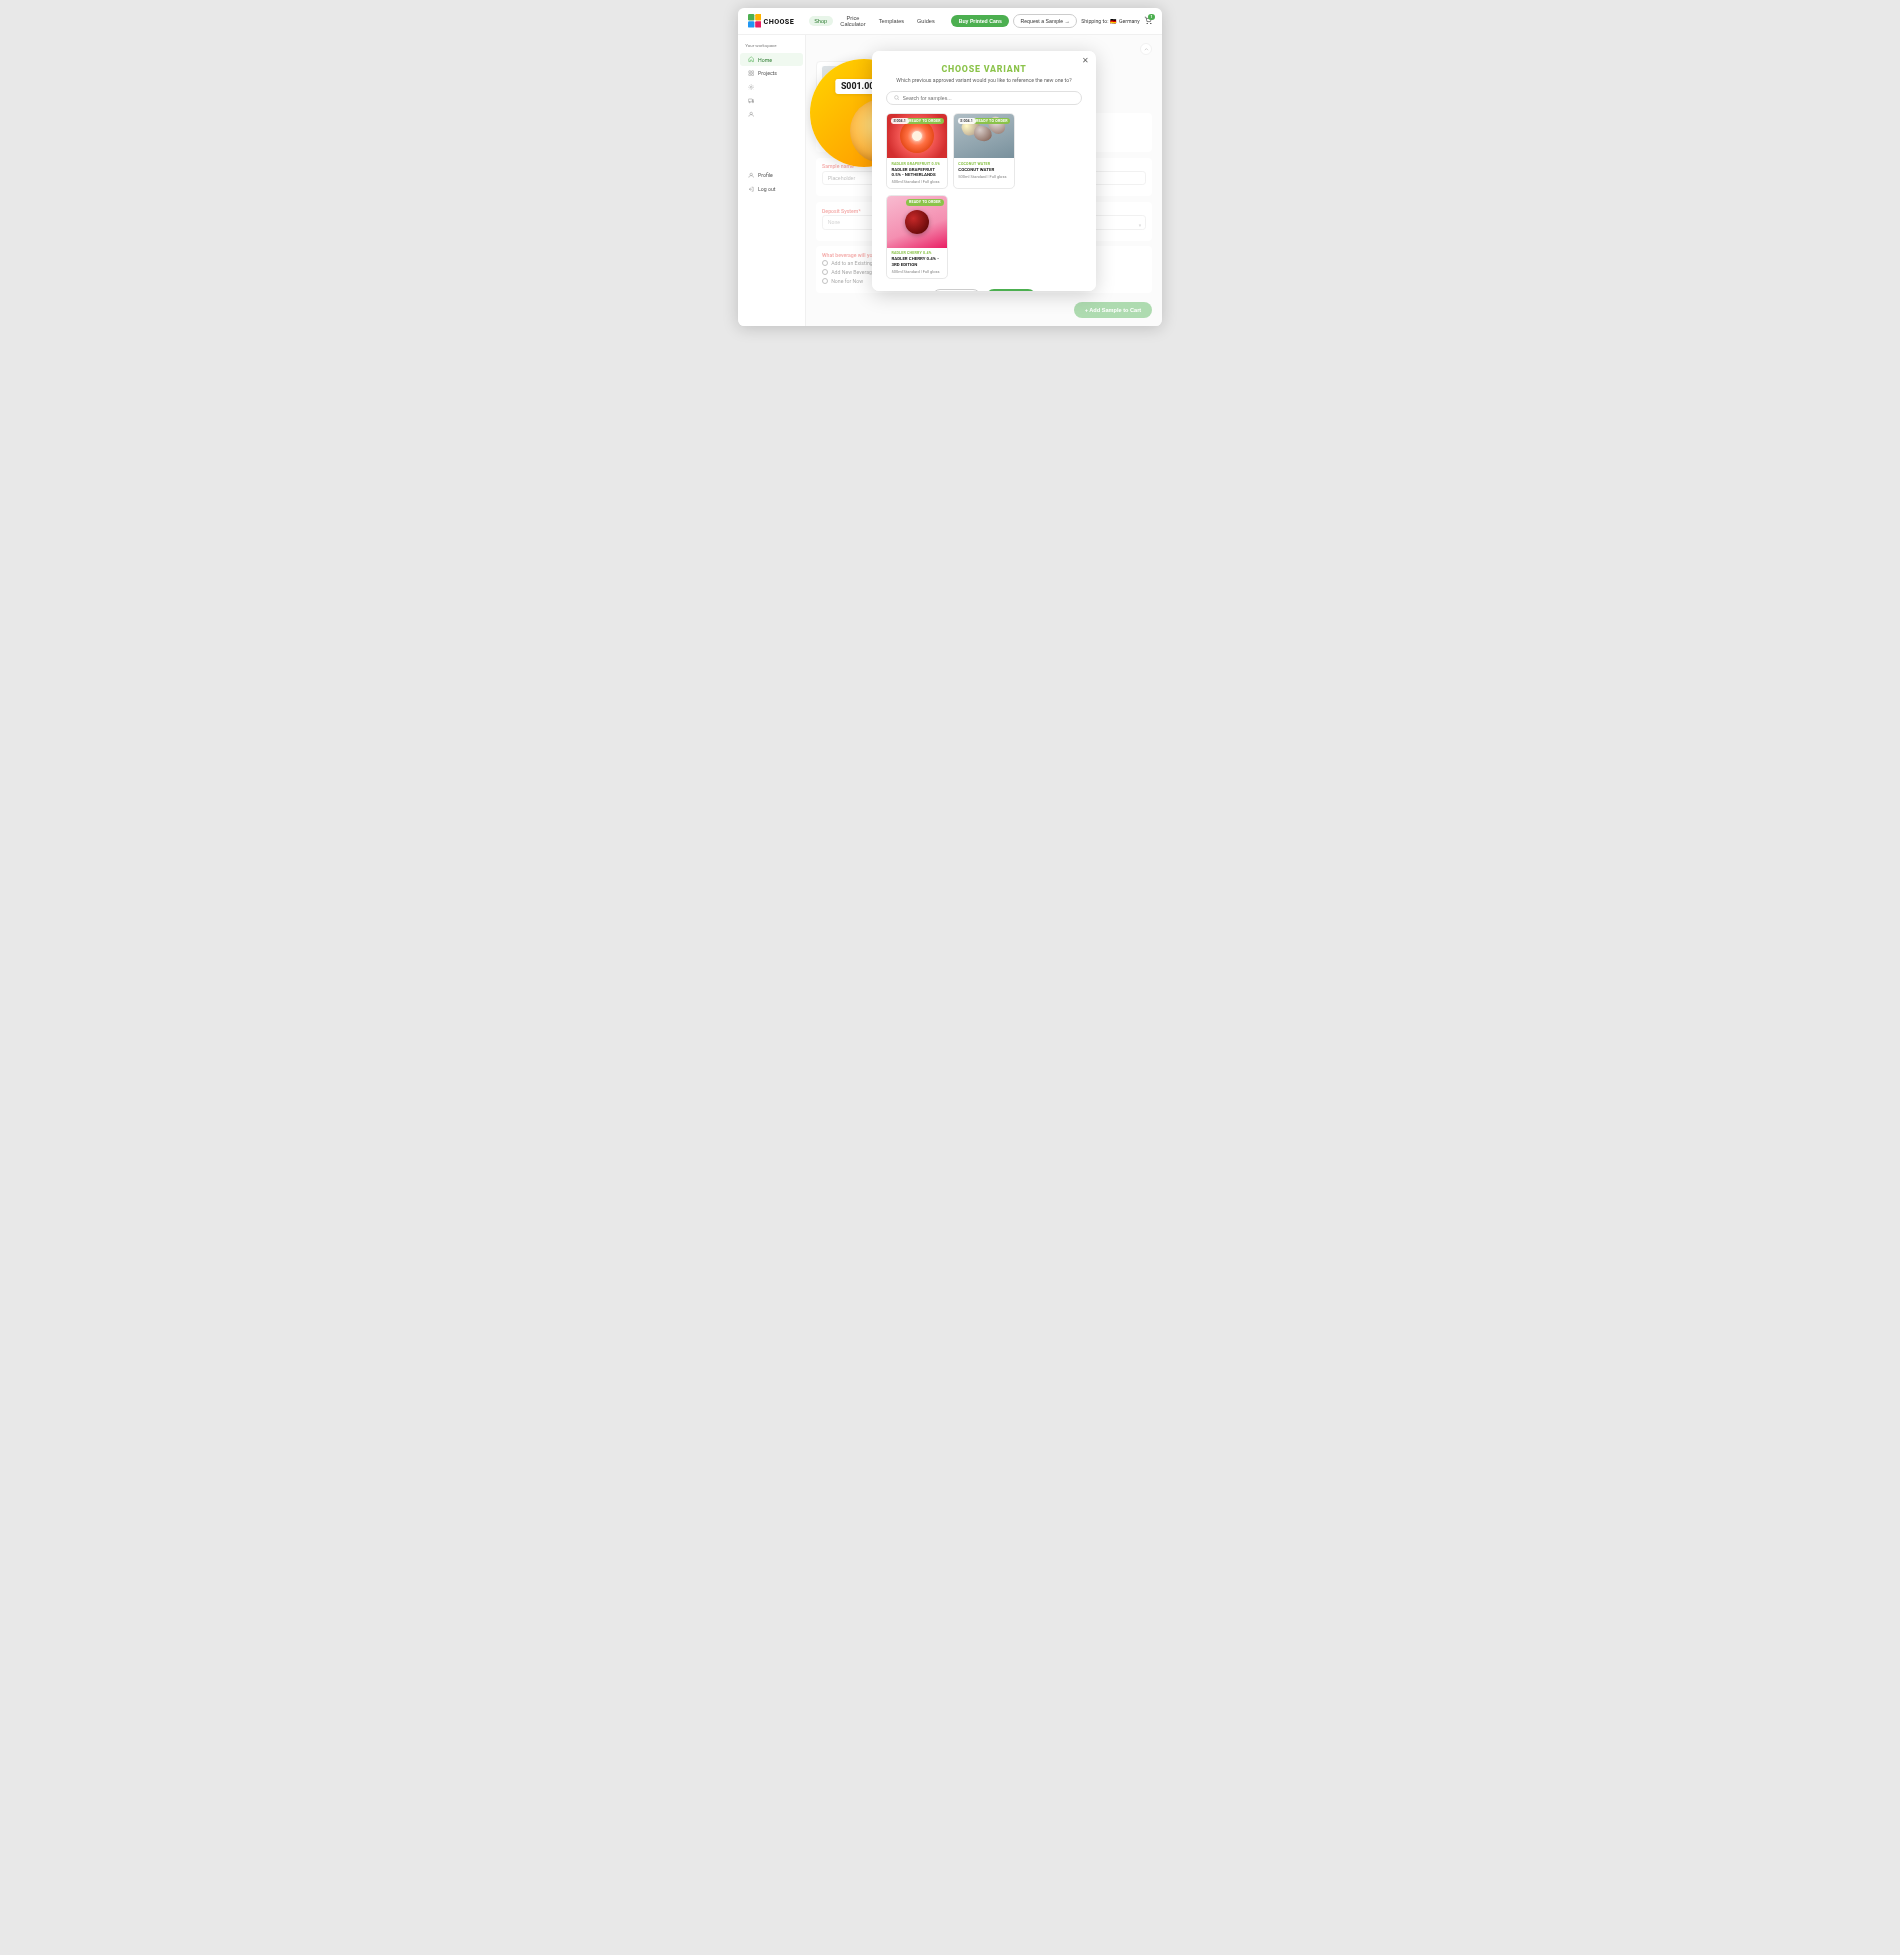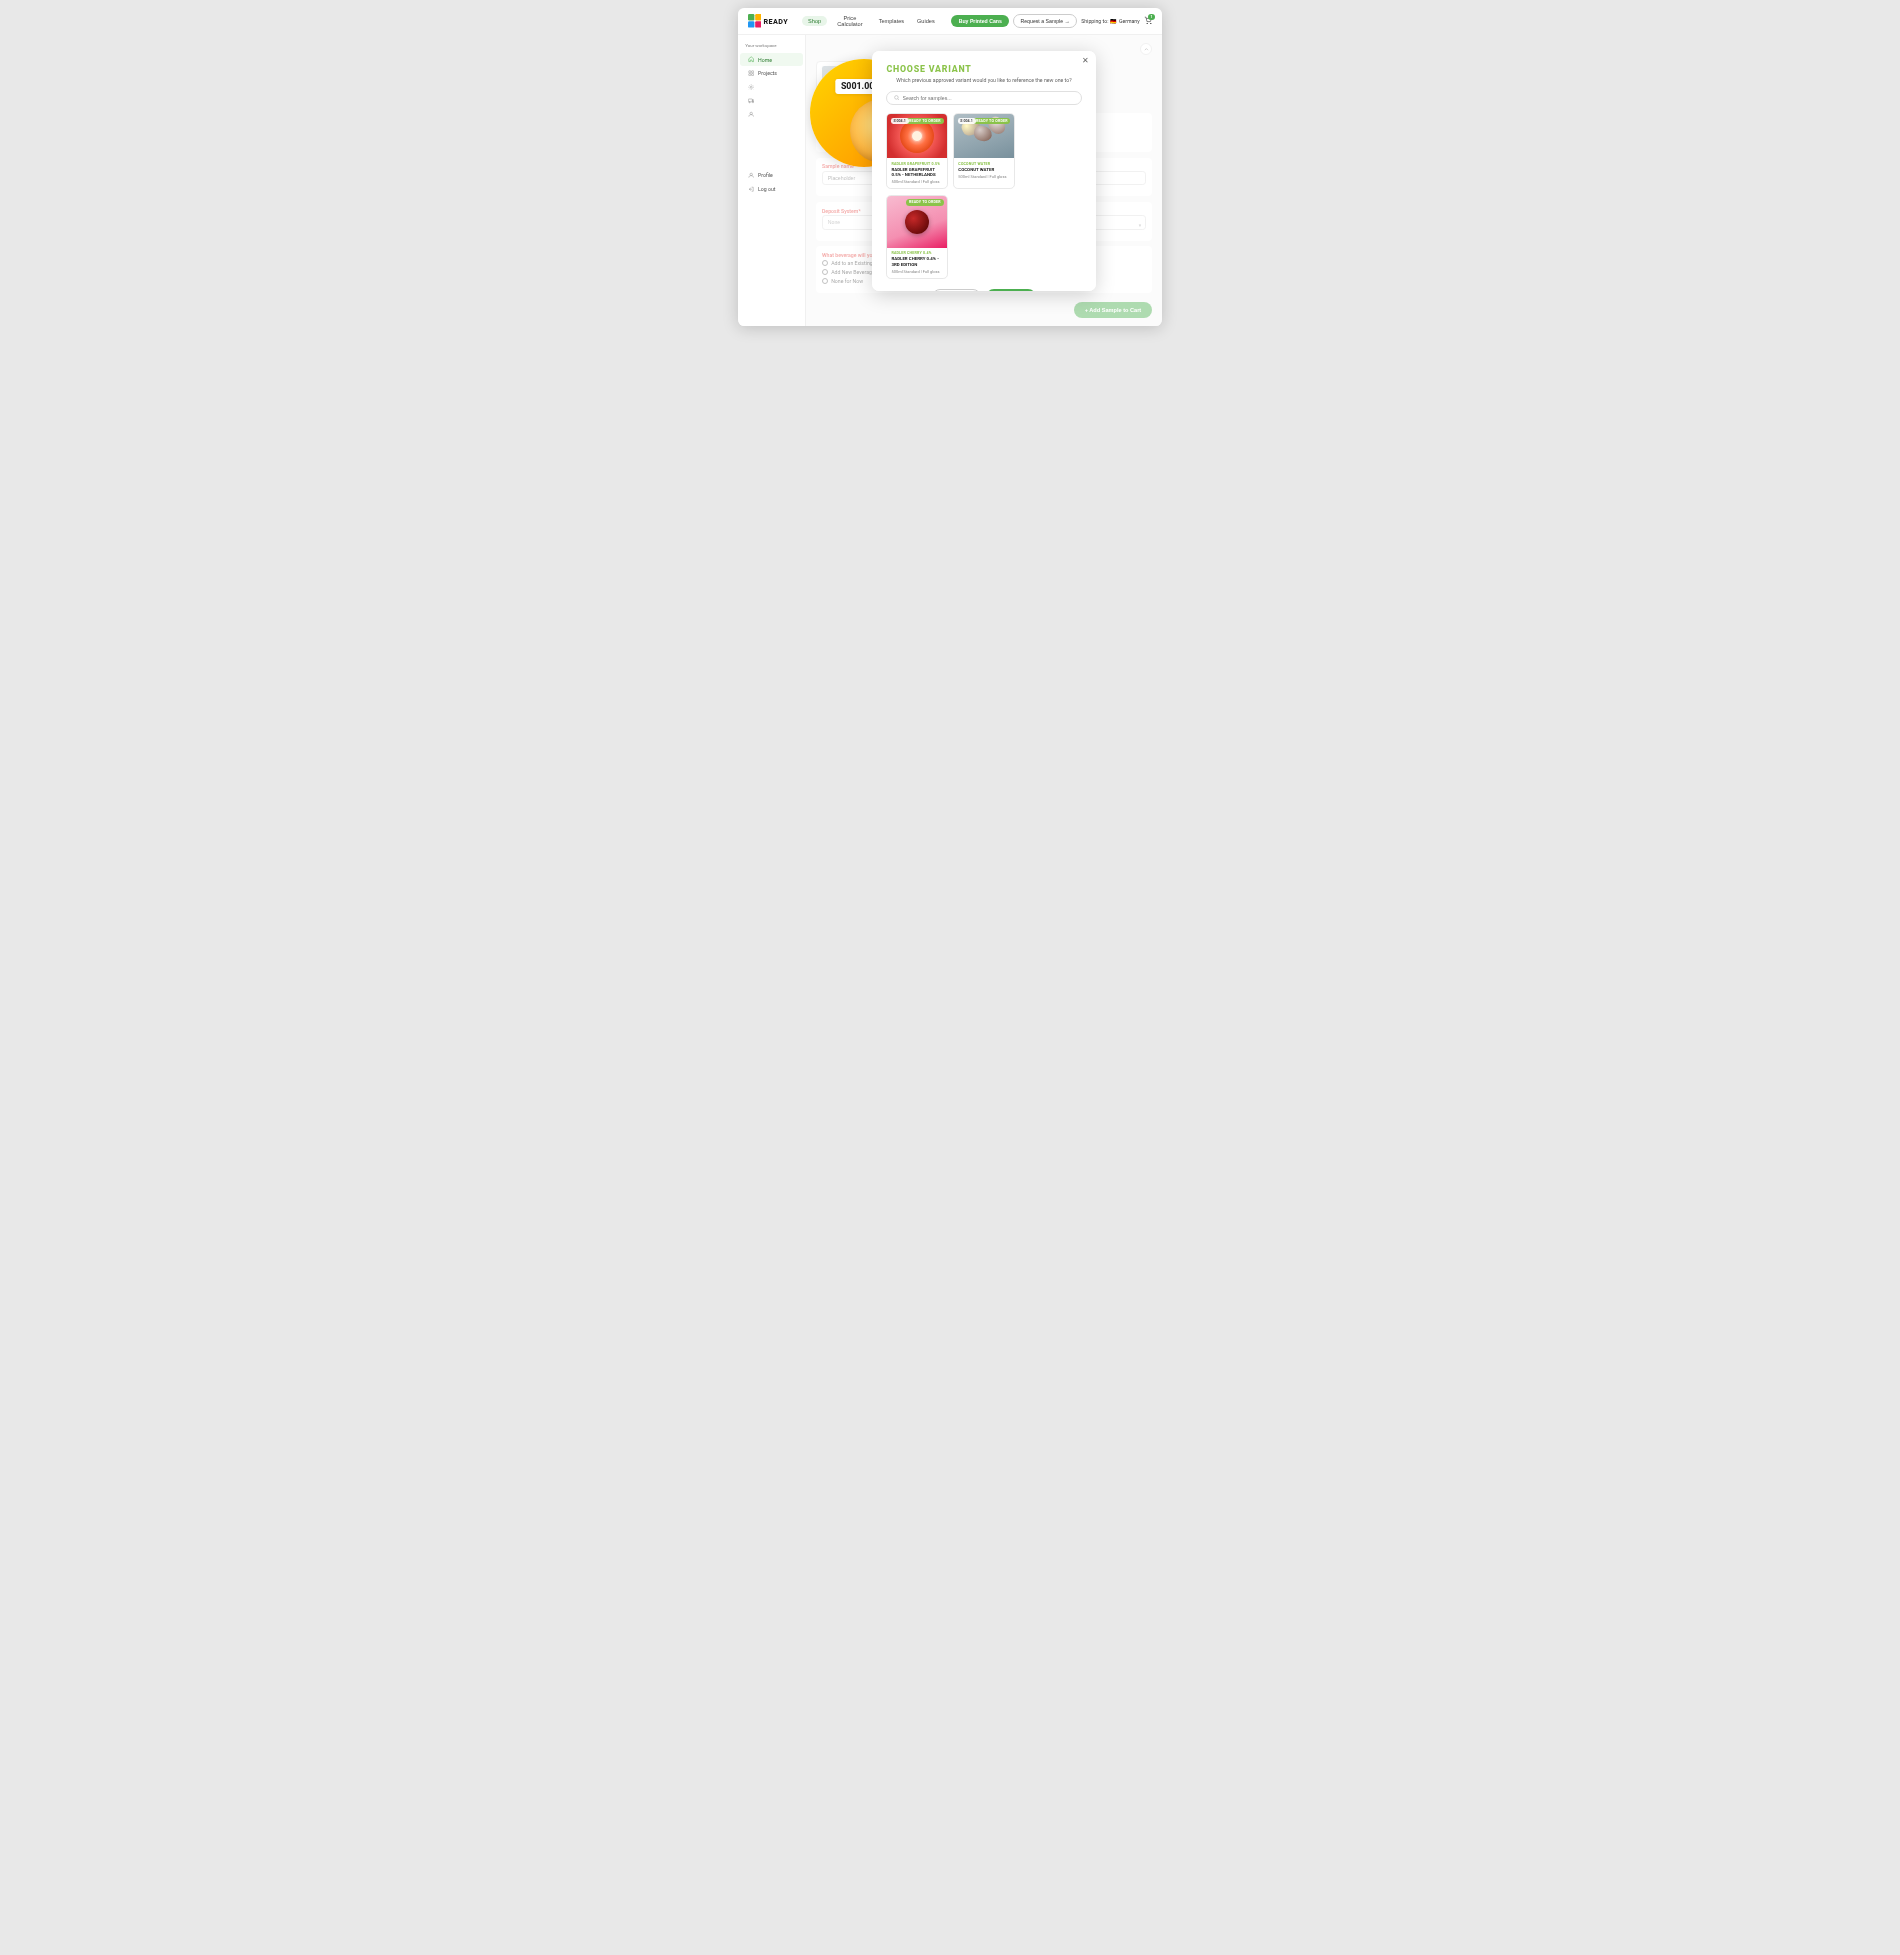--- a/index.html
+++ b/index.html
@@ -394,20 +394,21 @@
       top: 6.4px;
       right: 7.2px;
       background: none;
       border: none;
       font-size: 8px;
       color: #666;
       cursor: pointer;
       line-height: 1;
     }
     .modal-title {
+      text-align: center;
       font-size: 8.8px;
       font-weight: 800;
       color: #8bc34a;
       letter-spacing: 0.8px;
       text-transform: uppercase;
       margin-bottom: 3.2px;
     }
     .modal-subtitle {
       text-align: center;
       font-size: 5.2px;
@@ -611,21 +612,21 @@
 <div class="app-container">
 
   <nav class="top-nav">
     <div class="logo-area">
       <svg class="logo-icon" viewBox="0 0 34 34">
         <rect x="0" y="0" width="16" height="16" rx="3" fill="#4caf50"></rect>
         <rect x="18" y="0" width="16" height="16" rx="3" fill="#ffb300"></rect>
         <rect x="0" y="18" width="16" height="16" rx="3" fill="#2196f3"></rect>
         <rect x="18" y="18" width="16" height="16" rx="3" fill="#e91e63"></rect>
       </svg>
-      <span class="logo-text">READY</span>
+      <span class="logo-text">CHOOSE</span>
     </div>
     <div class="nav-links">
       <button class="nav-link active">Shop</button>
       <button class="nav-link">Price Calculator</button>
       <button class="nav-link">Templates</button>
       <button class="nav-link">Guides</button>
     </div>
     <div class="nav-actions">
       <button class="btn-buy">Buy Printed Cans</button>
       <button class="btn-sample">Request a Sample →</button>

